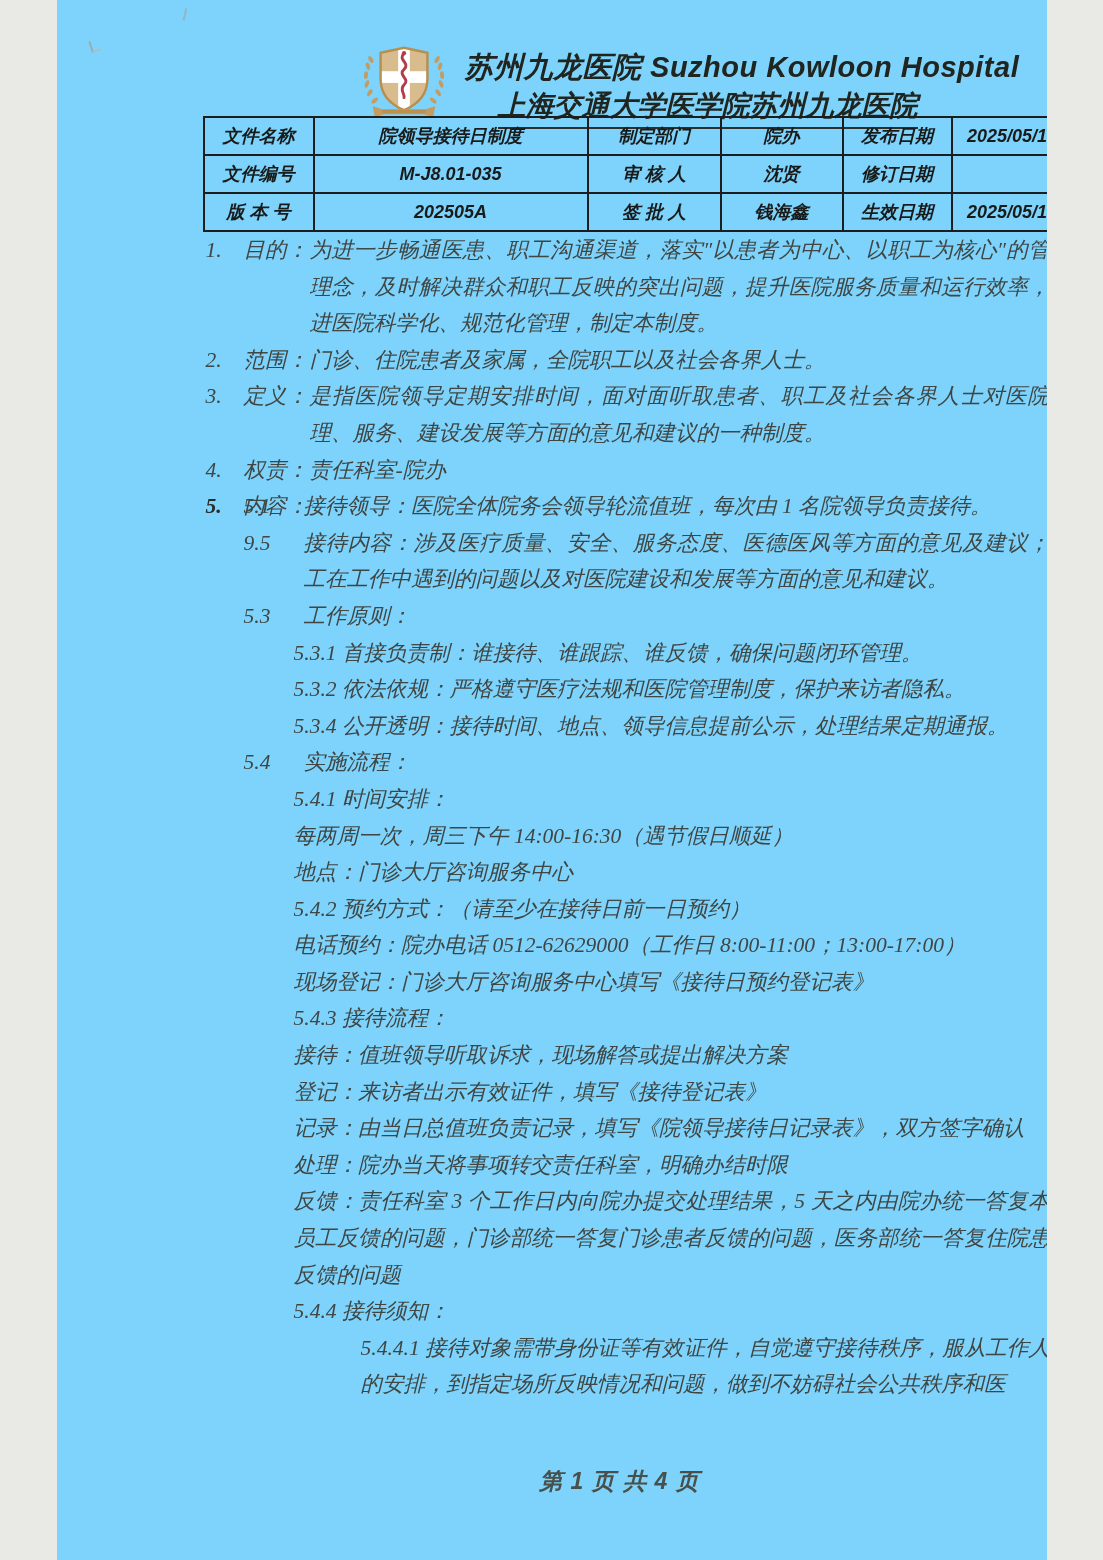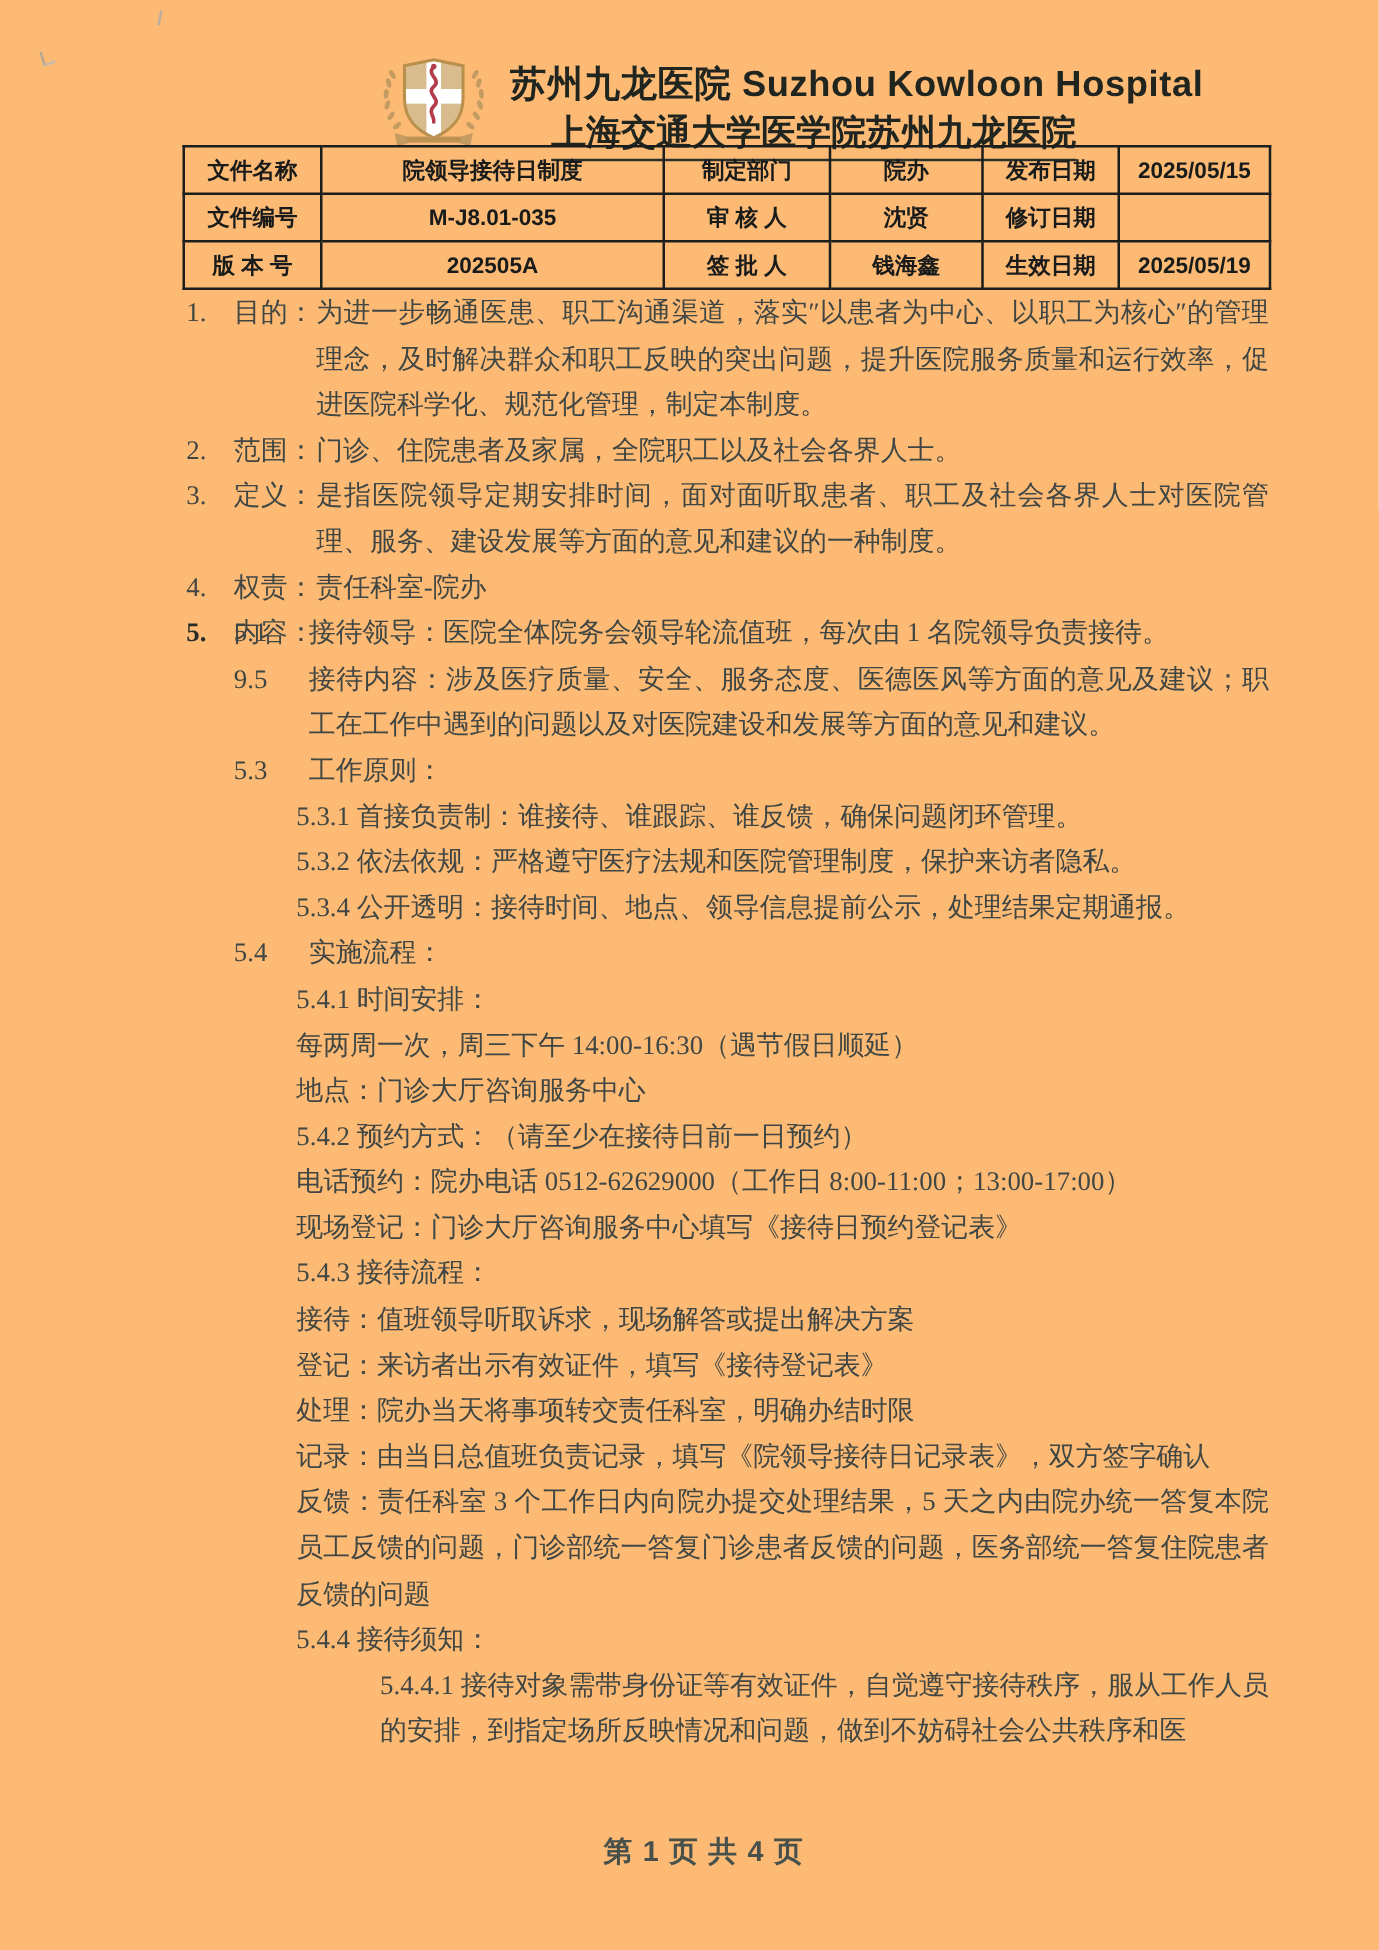--- a/index.html
+++ b/index.html
@@ -1,19 +1,20 @@
 <!DOCTYPE html>
 <html><head>
 <meta charset="utf-8">
 <style>
   html,body { margin:0; padding:0; background:#e9e9e6; }
   .page {
-    position:relative; width:1103px; height:1560px; margin:0 auto;
-    background:#fdba74; overflow:hidden;
+    position:relative; width:990px; height:1560px; margin:0 auto;
+    background:#7dd3fc; overflow:hidden;
     font-family:"Liberation Serif","DejaVu Serif",serif;
+    font-style:italic;
   }
   
   .scan-mark { position:absolute; background:none; color:#99a1a0; opacity:.75; pointer-events:none; }
   .scan-mark.m1 { left:33px; top:40px; width:8px; height:10px; border-left:2px solid #9aa2a1; border-bottom:2px solid #b4bab9; transform:rotate(-18deg); }
   .scan-mark.m2 { left:124px; top:8px; width:3px; height:12px; border-right:2px solid #a2a9a8; transform:rotate(12deg); }
 
   
   .logo { position:absolute; left:296px; top:40px; }
   .hospital-title {
     position:absolute; left:408px; top:48px;
@@ -161,22 +162,22 @@
       <div class="para lvl2"><span class="num">5.4</span><span class="txt">实施流程：</span></div>
       <div class="para lvl3"><span class="txt">5.4.1 时间安排：</span></div>
       <div class="para lvl3"><span class="txt">每两周一次，周三下午 14:00-16:30（遇节假日顺延）</span></div>
       <div class="para lvl3"><span class="txt">地点：门诊大厅咨询服务中心</span></div>
       <div class="para lvl3"><span class="txt">5.4.2 预约方式：（请至少在接待日前一日预约）</span></div>
       <div class="para lvl3"><span class="txt">电话预约：院办电话 0512-62629000（工作日 8:00-11:00；13:00-17:00）</span></div>
       <div class="para lvl3"><span class="txt">现场登记：门诊大厅咨询服务中心填写《接待日预约登记表》</span></div>
       <div class="para lvl3"><span class="txt">5.4.3 接待流程：</span></div>
       <div class="para lvl3"><span class="txt">接待：值班领导听取诉求，现场解答或提出解决方案</span></div>
       <div class="para lvl3"><span class="txt">登记：来访者出示有效证件，填写《接待登记表》</span></div>
+      <div class="para lvl3"><span class="txt">记录：由当日总值班负责记录，填写《院领导接待日记录表》，双方签字确认</span></div>
       <div class="para lvl3"><span class="txt">处理：院办当天将事项转交责任科室，明确办结时限</span></div>
-      <div class="para lvl3"><span class="txt">记录：由当日总值班负责记录，填写《院领导接待日记录表》，双方签字确认</span></div>
       <div class="para lvl3"><span class="txt">反馈：责任科室 3 个工作日内向院办提交处理结果，5 天之内由院办统一答复本院员工反馈的问题，门诊部统一答复门诊患者反馈的问题，医务部统一答复住院患者反馈的问题</span></div>
       <div class="para lvl3"><span class="txt">5.4.4 接待须知：</span></div>
       <div class="para lvl4"><span class="txt">5.4.4.1 接待对象需带身份证等有效证件，自觉遵守接待秩序，服从工作人员的安排，到指定场所反映情况和问题，做到不妨碍社会公共秩序和医</span></div>
     </div>
 
   <div class="page-footer">第 1 页 共 4 页</div>
 
 </div>
 
 </body></html>

